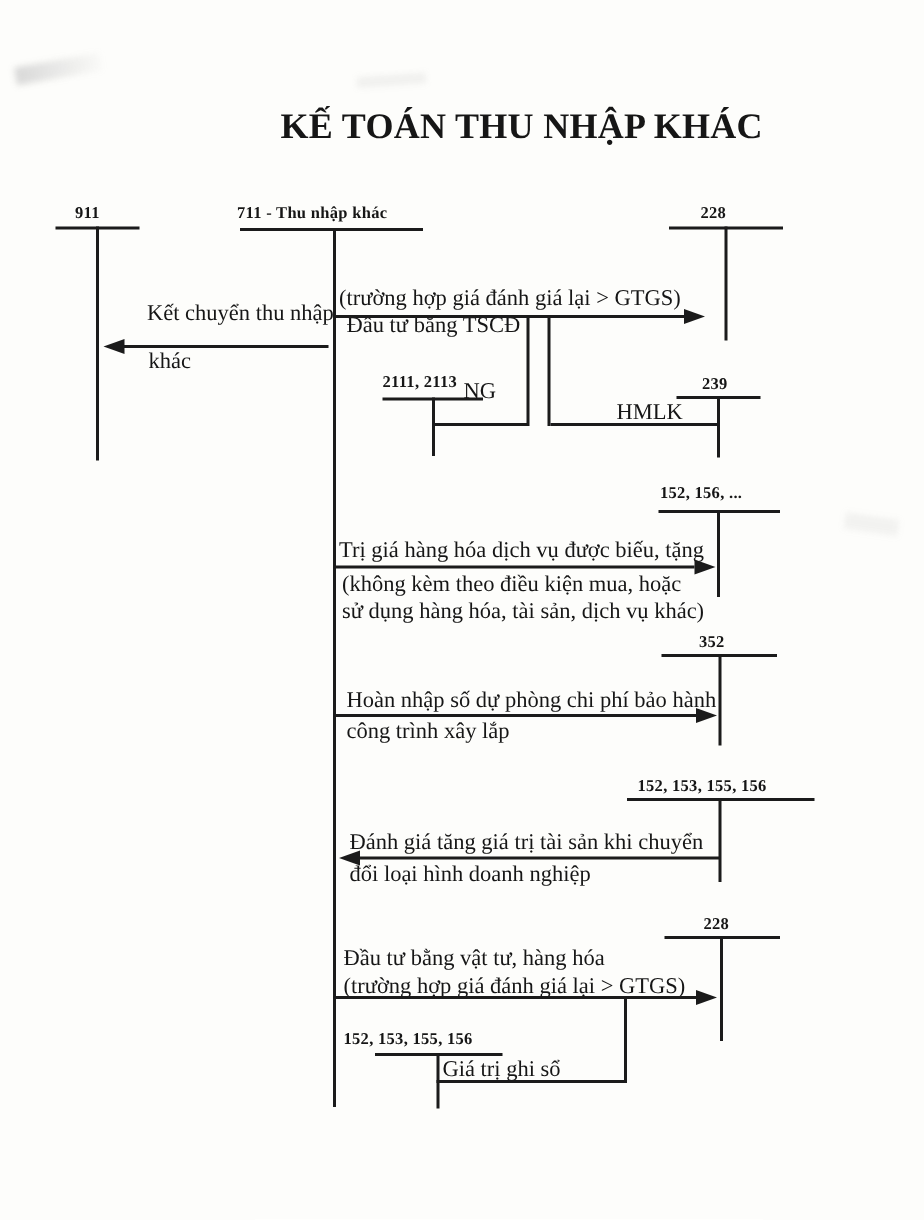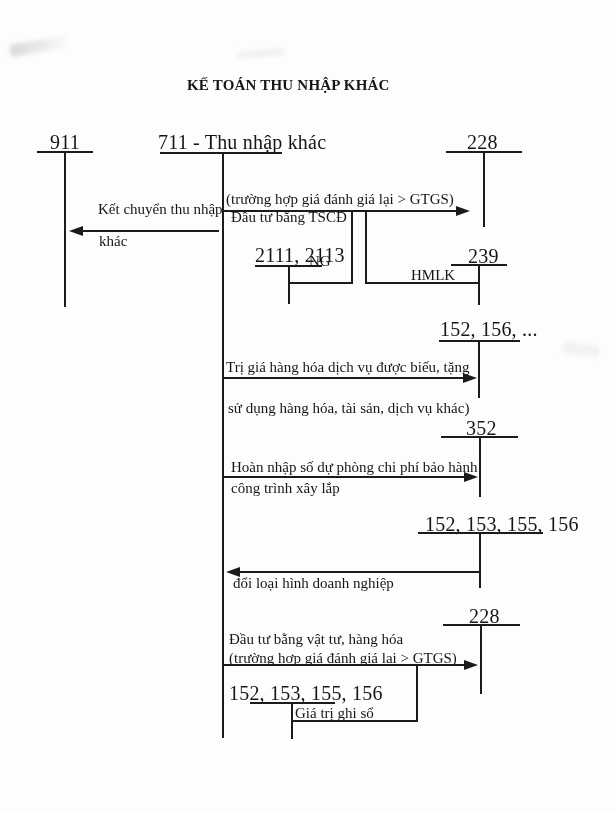--- a/index.html
+++ b/index.html
@@ -3,28 +3,28 @@
 <meta charset="utf-8">
 <style>
   html,body { margin:0; padding:0; background:#ffffff; }
   #canvas {
     position:relative; width:616px; height:813px;
     background:#fdfdfb; overflow:hidden;
     font-family:"Liberation Serif","DejaVu Serif",serif;
     color:#161616;
   }
   .title {
-    position:absolute; font-weight:bold; font-size:15px; line-height:22px;
+    position:absolute; font-weight:bold; font-size:24px; line-height:22px;
     letter-spacing:0.2px; white-space:nowrap;
   }
   .txt {
     position:absolute; white-space:nowrap; font-size:15px; line-height:19px;
   }
   .num {
-    position:absolute; white-space:nowrap; font-weight:normal; font-size:20px;
+    position:absolute; white-space:nowrap; font-weight:bold; font-size:11px;
     line-height:17px; letter-spacing:0.2px;
   }
   .hl { position:absolute; height:2px; background:#1b1b1b; }
   .vl { position:absolute; width:2px; background:#1b1b1b; }
   .ah { position:absolute; width:0; height:0; border-top:5px solid transparent; border-bottom:5px solid transparent; }
   .ah.r { border-left:14px solid #1b1b1b; }
   .ah.l { border-right:14px solid #1b1b1b; }
   .smudge { position:absolute; filter:blur(2px); pointer-events:none; }
 </style>
 </head>
@@ -74,35 +74,37 @@
   <div class="hl" style="left:367px; top:282px; width:112px;"></div>
   <div class="vl" style="left:365px; top:211px; height:73px;"></div>
 
   <div class="num" style="left:440px; top:321px;">152, 156, ...</div>
   <div class="hl" style="left:439px; top:340px; width:81px;"></div>
   <div class="vl" style="left:478px; top:340px; height:58px;"></div>
 
   <div class="txt" style="left:226px; top:358px;text-align:center;">Trị giá hàng hóa dịch vụ được biếu, tặng</div>
   <div class="hl" style="left:223px; top:377px; width:240px;"></div>
   <div class="ah r" style="left:463px; top:373px;"></div>
+  <div class="txt" style="left:228px; top:381px;">(không kèm theo điều kiện mua, hoặc</div>
   <div class="txt" style="left:228px; top:399px;">sử dụng hàng hóa, tài sản, dịch vụ khác)</div>
 
   <div class="num" style="left:466px; top:420px;">352</div>
   <div class="hl" style="left:441px; top:436px; width:77px;"></div>
   <div class="vl" style="left:479px; top:436px; height:61px;"></div>
 
   <div class="txt" style="left:231px; top:458px;">Hoàn nhập số dự phòng chi phí bảo hành</div>
   <div class="hl" style="left:223px; top:476px; width:241px;"></div>
   <div class="ah r" style="left:464px; top:472px;"></div>
   <div class="txt" style="left:231px; top:479px;text-align:right;">công trình xây lắp</div>
 
   <div class="num" style="left:425px; top:516px;">152, 153, 155, 156</div>
   <div class="hl" style="left:418px; top:532px; width:125px;"></div>
   <div class="vl" style="left:479px; top:532px; height:56px;"></div>
 
+  <div class="txt" style="left:233px; top:553px;">Đánh giá tăng giá trị tài sản khi chuyển</div>
   <div class="hl" style="left:240px; top:571px; width:240px;"></div>
   <div class="ah l" style="left:226px; top:567px;"></div>
   <div class="txt" style="left:233px; top:574px;">đổi loại hình doanh nghiệp</div>
 
   <div class="num" style="left:469px; top:608px;">228</div>
   <div class="hl" style="left:443px; top:624px; width:77px;"></div>
   <div class="vl" style="left:480px; top:624px; height:70px;"></div>
 
   <div class="txt" style="left:229px; top:630px;">Đầu tư bằng vật tư, hàng hóa</div>
   <div class="txt" style="left:229px; top:649px;">(trường hợp giá đánh giá lại &gt; GTGS)</div>

